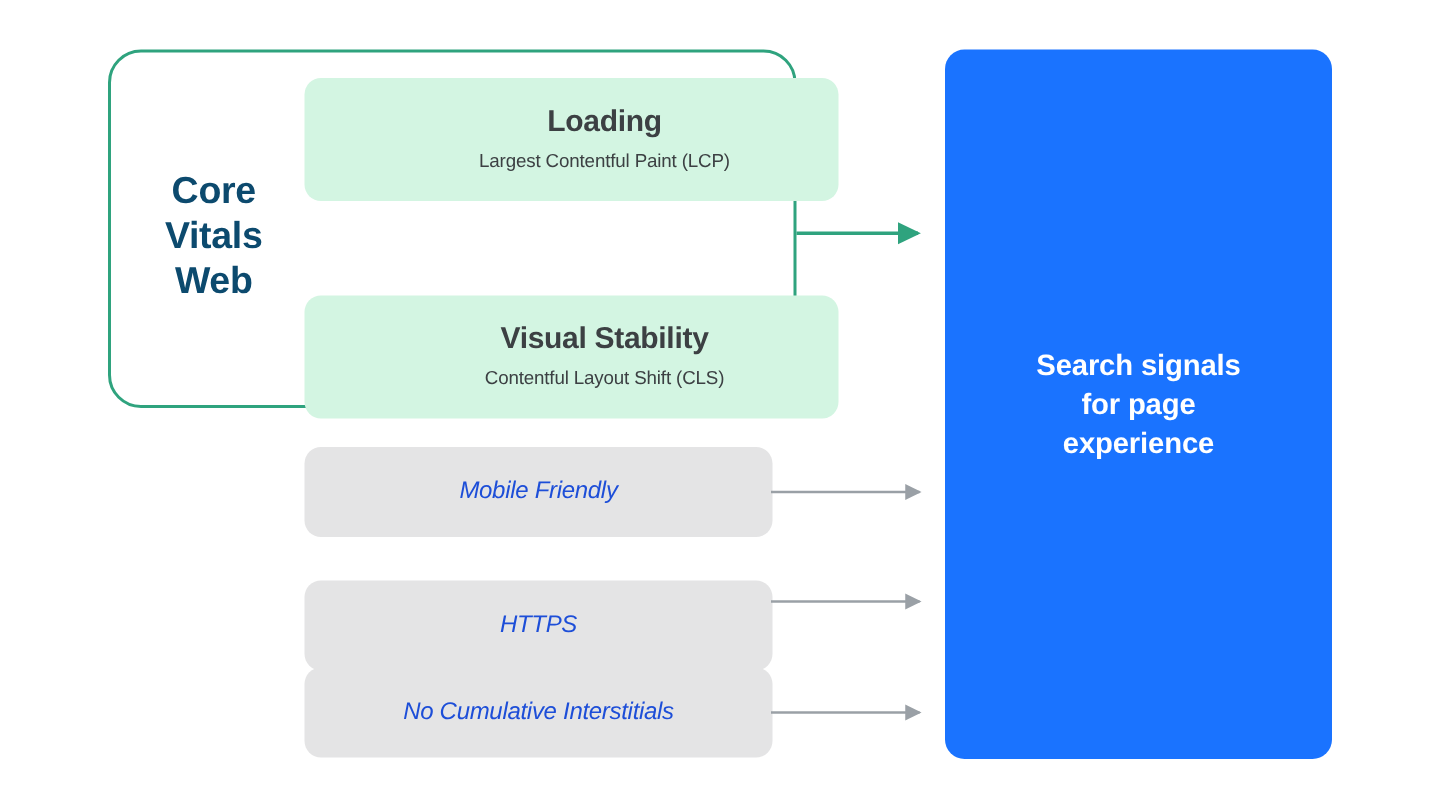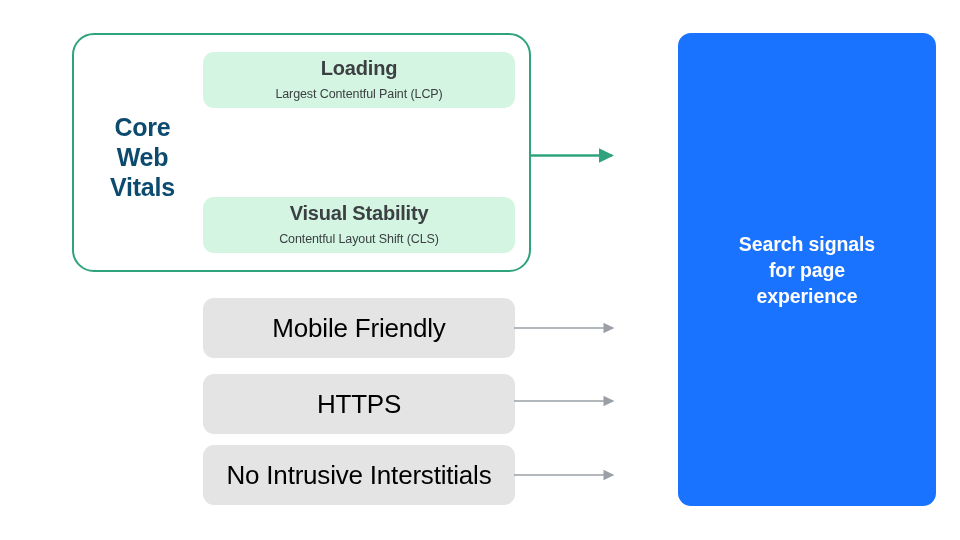--- a/index.html
+++ b/index.html
@@ -45,27 +45,28 @@
     font-size: 25px;
     line-height: 30px;
     letter-spacing: -0.2px;
   }
 
   
   .vital-card {
     position: absolute;
     left: 203px;
     width: 312px;
-    height: 56px;
+    height: 82px;
     background: #D3F5E2;
     border-radius: 11px;
     display: flex;
     flex-direction: column;
     align-items: center;
     justify-content: center;
+    padding-left: 44px;
   }
   .vital-card.c0 { top: 52px; }
   .vital-card.c1 { top: 124px; }
   .vital-card.c2 { top: 197px; }
   .vital-title {
     font-size: 20px;
     font-weight: bold;
     color: #3C4043;
     line-height: 23px;
     letter-spacing: -0.2px;
@@ -84,41 +85,41 @@
     left: 203px;
     width: 312px;
     height: 60px;
     background: #E4E4E5;
     border-radius: 11px;
     display: flex;
     align-items: center;
     justify-content: center;
   }
   .gray-card.g0 { top: 298px; }
-  .gray-card.g1 { top: 374px; }
+  .gray-card.g1 { top: 387px; }
   .gray-card.g2 { top: 445px; }
   .gray-label {
-    font-size: 26px;
-    color: #000000;
+    font-size: 16px;
+    color: #1d4ed8;
     letter-spacing: -0.2px;
+    font-style: italic;
   }
 
   
   .blue-panel {
     position: absolute;
     left: 630px;
     top: 33px;
     width: 258px;
     height: 473px;
     background: #1A73FF;
     border-radius: 13px;
     display: flex;
     align-items: center;
     justify-content: center;
-    margin-left: 48px;
   }
   .blue-text {
     color: #ffffff;
     font-weight: bold;
     font-size: 19.5px;
     line-height: 26px;
     text-align: center;
     letter-spacing: -0.1px;
     white-space: pre-line;
   }
@@ -134,43 +135,43 @@
 </style>
 </head>
 <body>
 
 <div class="stage">
 
   <div class="cwv-container"></div>
 
   <div class="cwv-label">
     <div>Core</div>
+    <div>Vitals</div>
     <div>Web</div>
-    <div>Vitals</div>
   </div>
 
   <div class="vital-card c0">
     <div class="vital-title">Loading</div>
     <div class="vital-sub">Largest Contentful Paint (LCP)</div>
   </div>
 
 
   <div class="vital-card c2">
     <div class="vital-title">Visual Stability</div>
     <div class="vital-sub">Contentful Layout Shift (CLS)</div>
   </div>
 
   <div class="gray-card g0">
     <div class="gray-label">Mobile Friendly</div>
   </div>
   <div class="gray-card g1">
     <div class="gray-label">HTTPS</div>
   </div>
   <div class="gray-card g2">
-    <div class="gray-label">No Intrusive Interstitials</div>
+    <div class="gray-label">No Cumulative Interstitials</div>
   </div>
 
   <div class="blue-panel">
     <div class="blue-text">Search signals
 for page
 experience</div>
   </div>
 
   <svg class="arrows" viewBox="0 0 960 540">
     <defs>

